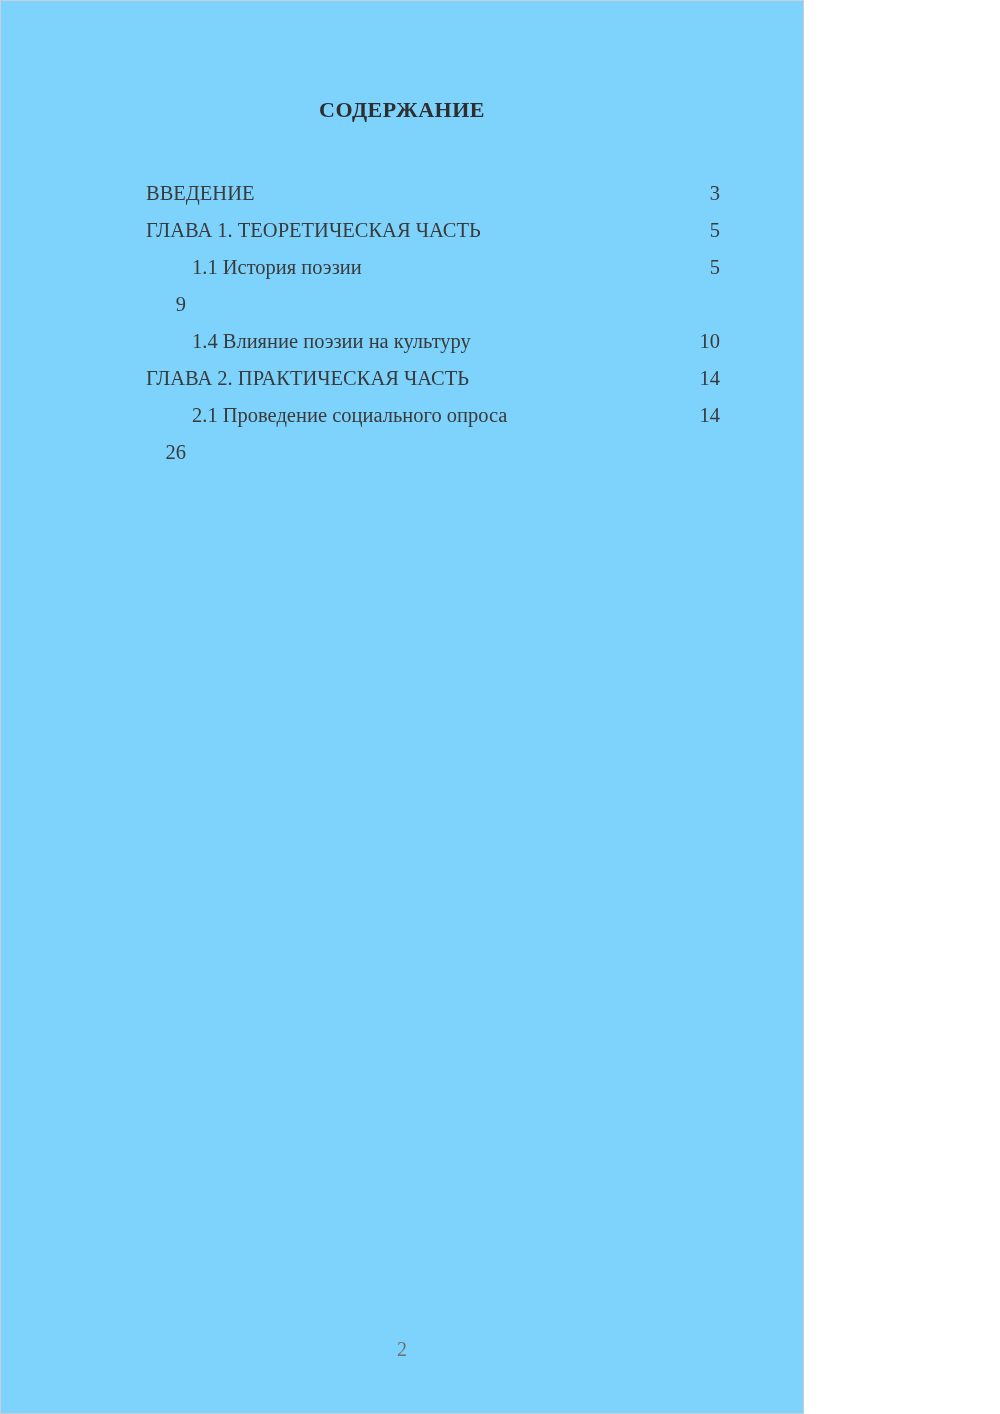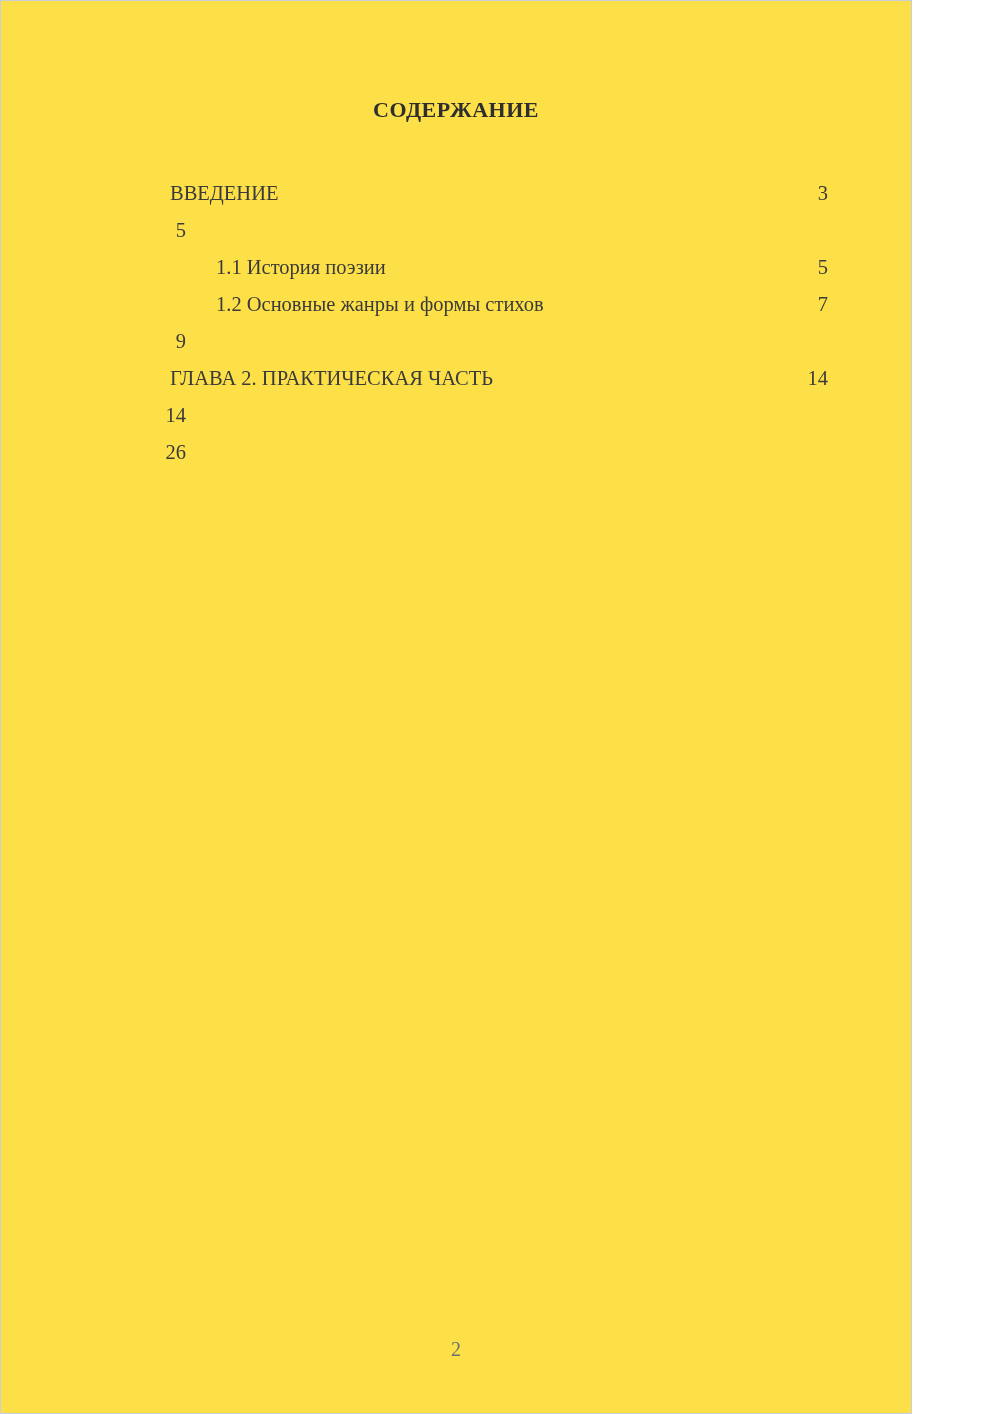--- a/index.html
+++ b/index.html
@@ -5,23 +5,23 @@
   * { margin: 0; padding: 0; box-sizing: border-box; }
   html, body { background: #ffffff; }
   body {
     width: 1000px;
     height: 1414px;
     font-family: "Liberation Serif", "DejaVu Serif", serif;
     color: #3a3a3a;
     position: relative;
   }
   .page {
-    width: 912px;
+    width: 804px;
     height: 1414px;
-    background: #fde047;
+    background: #7dd3fc;
     border: 1px solid #c7d0d9;
     position: relative;
     overflow: hidden;
   }
   .doc-title {
     text-align: center;
     font-weight: bold;
     font-size: 22px;
     color: #2e2e2e;
     margin-top: 96px;
@@ -35,21 +35,20 @@
   .toc-row {
     display: flex;
     justify-content: space-between;
     align-items: baseline;
     font-size: 20.5px;
     line-height: 37px;
     height: 37px;
   }
   .toc-row .label {
     white-space: nowrap;
-    margin-left: 24px;
   }
   .toc-row.indent .label {
     padding-left: 46px;
   }
   .toc-row .pageno {
     white-space: nowrap;
     text-align: right;
     min-width: 40px;
   }
   .footer-pageno {
@@ -70,44 +69,46 @@
   <div class="doc-title">СОДЕРЖАНИЕ</div>
 
   <div class="toc">
 
     <div class="toc-row">
       <span class="label">ВВЕДЕНИЕ</span>
       <span class="pageno">3</span>
     </div>
 
     <div class="toc-row">
+      <span class="label">ГЛАВА 1. ТЕОРЕТИЧЕСКАЯ ЧАСТЬ</span>
       <span class="pageno">5</span>
     </div>
 
     <div class="toc-row indent">
       <span class="label">1.1 История поэзии</span>
       <span class="pageno">5</span>
     </div>
 
-    <div class="toc-row indent">
-      <span class="label">1.2 Основные жанры и формы стихов</span>
-      <span class="pageno">7</span>
-    </div>
 
     <div class="toc-row indent">
       <span class="pageno">9</span>
     </div>
 
+    <div class="toc-row indent">
+      <span class="label">1.4 Влияние поэзии на культуру</span>
+      <span class="pageno">10</span>
+    </div>
 
     <div class="toc-row">
       <span class="label">ГЛАВА 2. ПРАКТИЧЕСКАЯ ЧАСТЬ</span>
       <span class="pageno">14</span>
     </div>
 
     <div class="toc-row indent">
+      <span class="label">2.1 Проведение социального опроса</span>
       <span class="pageno">14</span>
     </div>
 
 
 
     <div class="toc-row">
       <span class="pageno">26</span>
     </div>
 
   </div>

